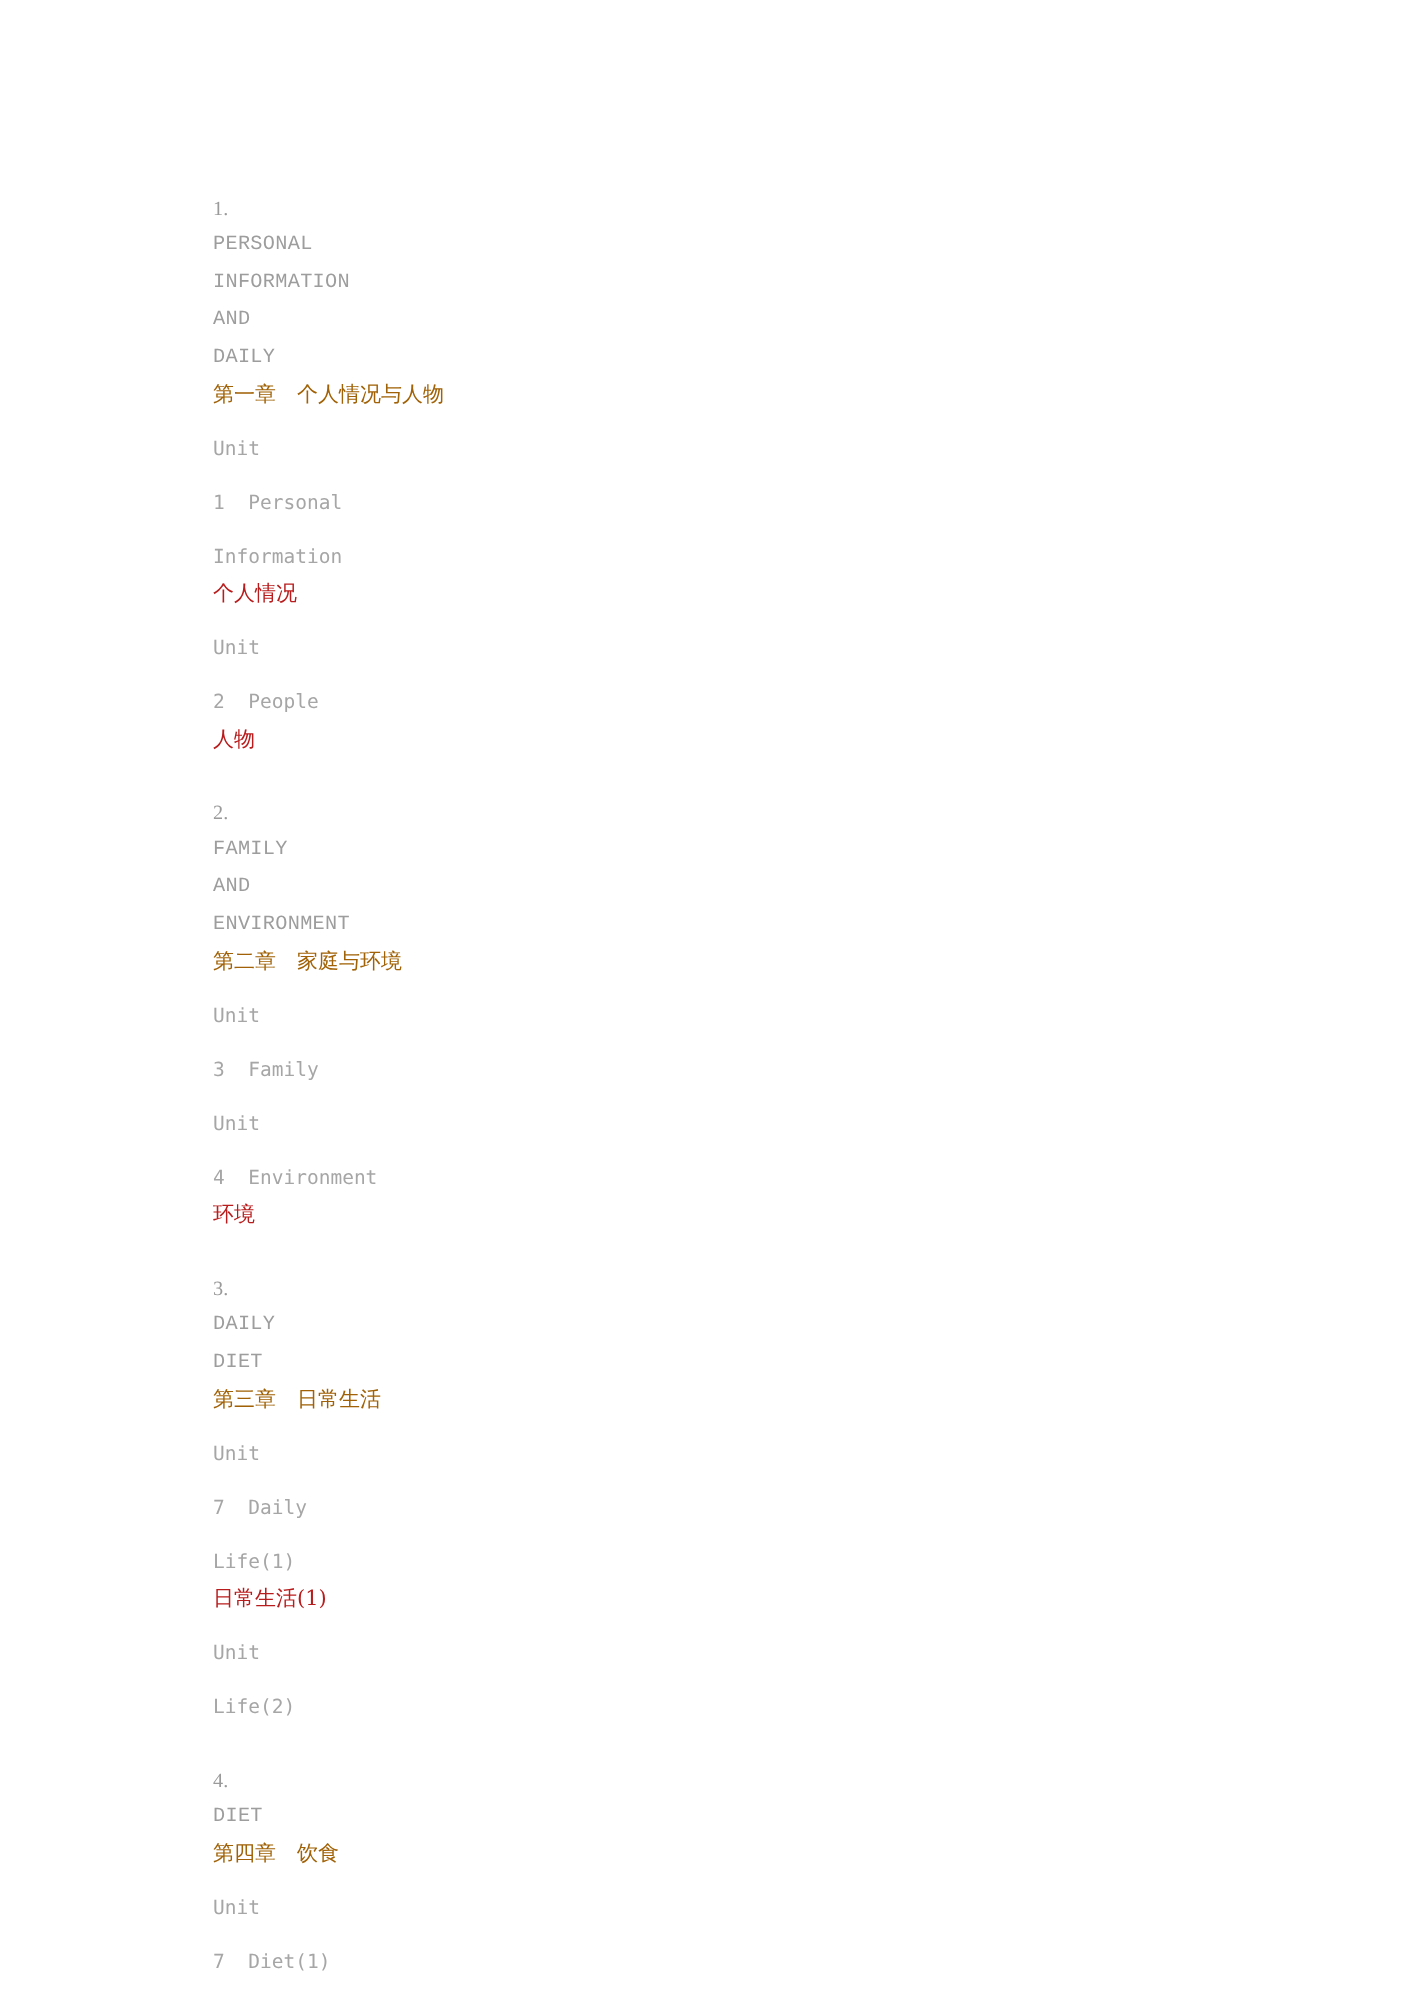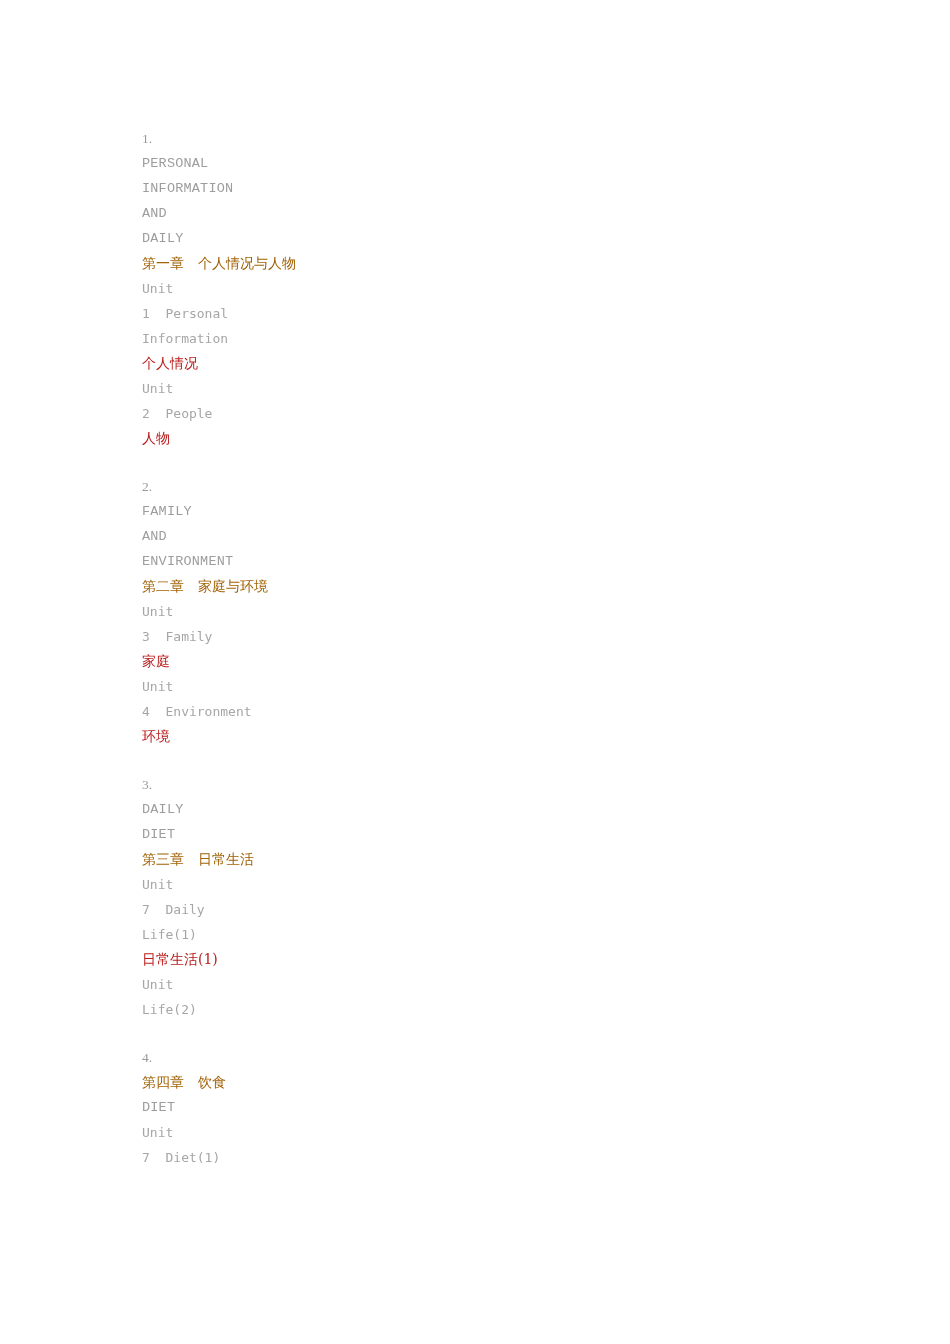--- a/index.html
+++ b/index.html
@@ -69,20 +69,21 @@
     font-family: "DejaVu Serif", "Liberation Serif", serif;
     font-size: 14px;
     color: #a16207;
   }
 
   
   .line.unit {
     font-family: "DejaVu Sans Mono", "Liberation Mono", monospace;
     font-size: 13px;
     color: #a6a6a6;
+    margin-top: 11px;
   }
 
   
   .line.cn-unit {
     font-family: "DejaVu Serif", "Liberation Serif", serif;
     font-size: 14px;
     color: #b91c1c;
   }
 </style>
 </head>
@@ -106,38 +107,37 @@
         <span class="line cn-unit">人物</span>
       </div>
       <div class="chapter-block">
         <span class="line num">2.</span>
         <span class="line en-caps">FAMILY</span>
         <span class="line en-caps">AND</span>
         <span class="line en-caps">ENVIRONMENT</span>
         <span class="line cn-chapter">第二章　家庭与环境</span>
         <span class="line unit">Unit</span>
         <span class="line unit">3  Family</span>
-        <span class="line cn-unit">家庭</span>
         <span class="line unit">Unit</span>
         <span class="line unit">4  Environment</span>
         <span class="line cn-unit">环境</span>
       </div>
       <div class="chapter-block">
         <span class="line num">3.</span>
         <span class="line en-caps">DAILY</span>
         <span class="line en-caps">DIET</span>
         <span class="line cn-chapter">第三章　日常生活</span>
         <span class="line unit">Unit</span>
         <span class="line unit">7  Daily</span>
         <span class="line unit">Life(1)</span>
         <span class="line cn-unit">日常生活(1)</span>
         <span class="line unit">Unit</span>
         <span class="line unit">Life(2)</span>
       </div>
       <div class="chapter-block">
         <span class="line num">4.</span>
+        <span class="line en-caps">DIET</span>
         <span class="line cn-chapter">第四章　饮食</span>
-        <span class="line en-caps">DIET</span>
         <span class="line unit">Unit</span>
         <span class="line unit">7  Diet(1)</span>
       </div>
     </div>
 </div>
 
 </body></html>

